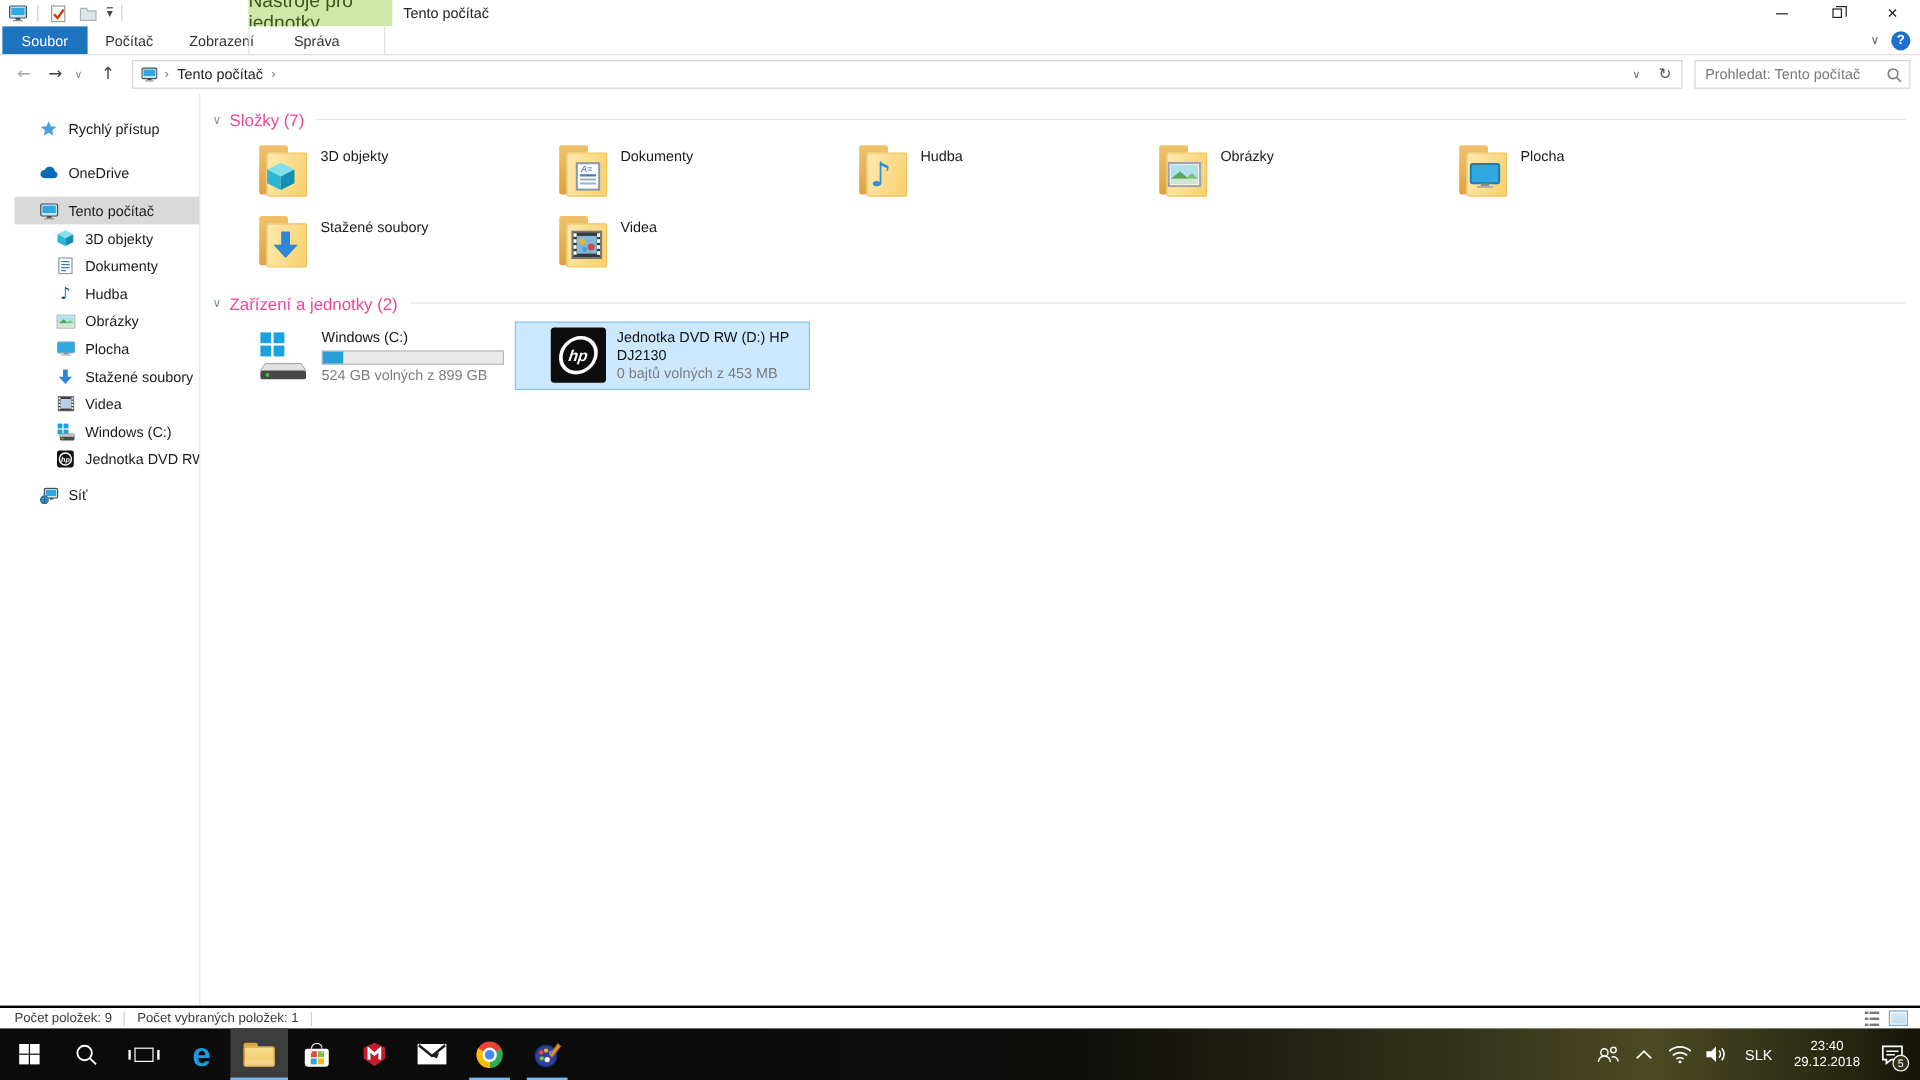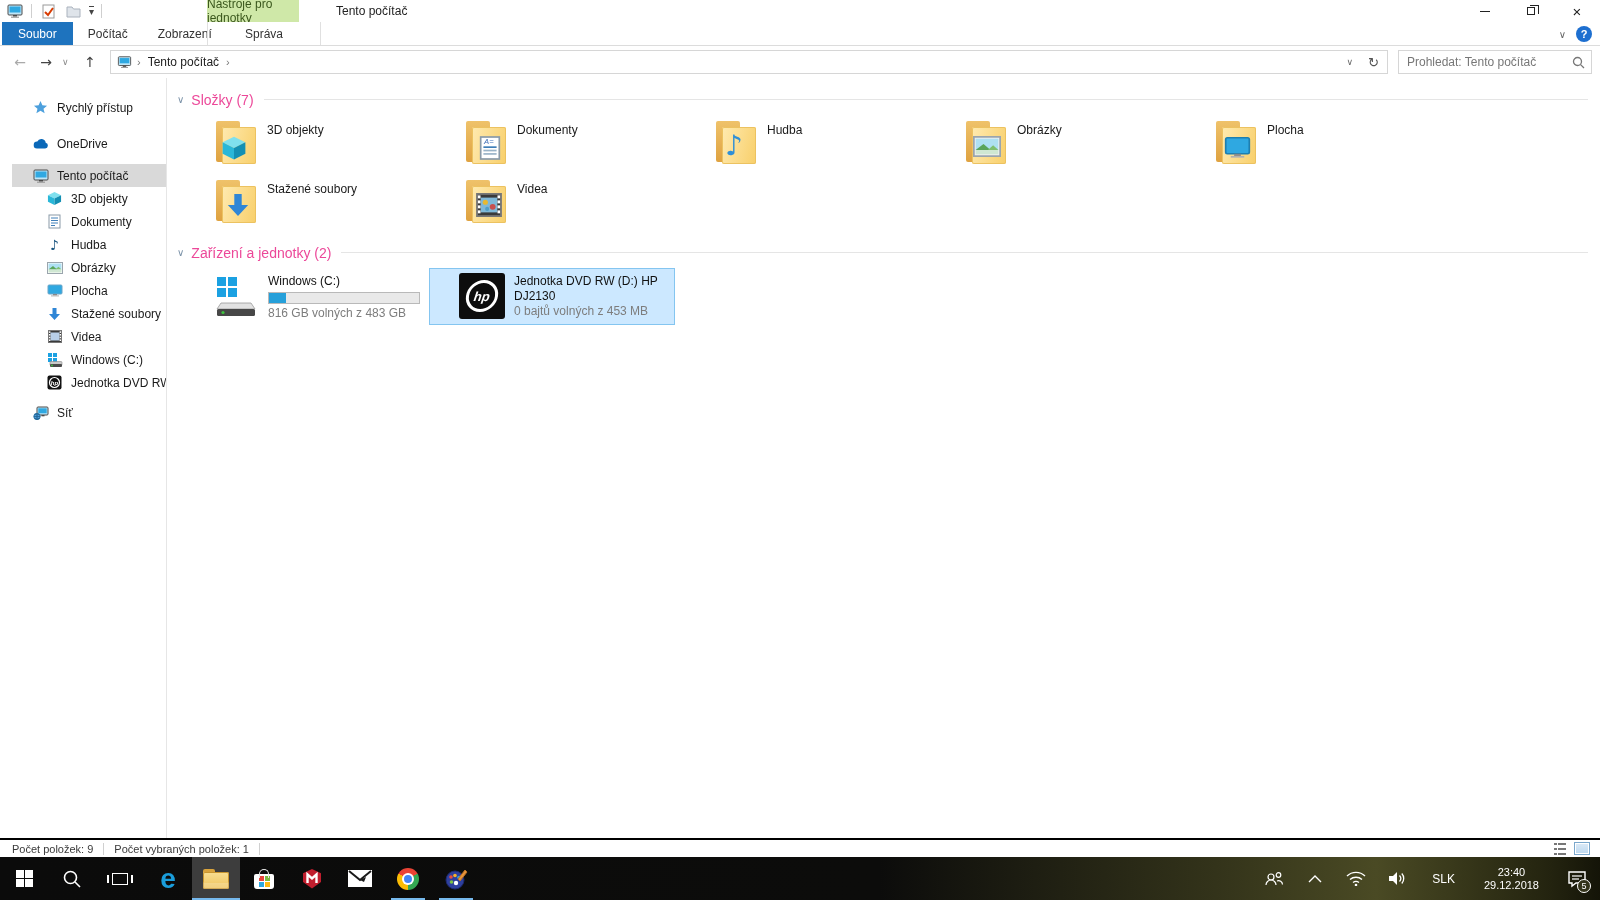--- a/index.html
+++ b/index.html
@@ -5,22 +5,22 @@
   * { margin:0; padding:0; box-sizing:border-box; }
   html,body { width:1600px; height:900px; overflow:hidden; font-family:"Liberation Sans",sans-serif; background:#fff; }
   .win { width:1600px; height:900px; display:flex; flex-direction:column; }
 
   
   .titlebar { height:22px; position:relative; background:#fff; flex:none; }
   .qat { position:absolute; left:6px; top:0; height:22px; display:flex; align-items:center; gap:7px; }
   .qat .sep { width:1px; height:14px; background:#cfcfcf; }
   .qat-btn { display:flex; align-items:center; justify-content:center; width:18px; height:18px; }
   .customize { font-size:10px; color:#444; border-top:1.5px solid #444; line-height:8px; padding-top:1px; }
-  .ctx-tab { position:absolute; left:207px; top:0; width:92px; height:22px; background:#cfe8a8; color:#3a571c;
-             font-size:12px; display:flex; align-items:center; justify-content:center; }
+  .ctx-tab { position:absolute; left:207px; top:0; width:120px; height:22px; background:#cfe8a8; color:#3a571c;
+             font-size:16px; display:flex; align-items:center; justify-content:center; }
   .win-title { position:absolute; left:336px; top:0; height:22px; line-height:22px; font-size:12px; color:#222; }
   .win-controls { position:absolute; right:0; top:0; height:22px; display:flex; }
   .wc { width:46px; height:22px; display:flex; align-items:center; justify-content:center; color:#222; }
   .wc-min i { display:block; width:10px; height:1px; background:#222; }
   .wc-restore i { display:block; width:8px; height:8px; border:1px solid #222; position:relative; background:#fff; }
   .wc-restore i:before { content:""; position:absolute; left:2px; top:-3px; width:8px; height:8px; border:1px solid #222; border-bottom:none; border-left:none; }
   .wc-close { font-size:15px; }
 
   
   .tabrow { height:24px; border-bottom:1px solid #dcdcdc; position:relative; display:flex; align-items:stretch; flex:none; background:#fff; }
@@ -39,21 +39,21 @@
   .nav-back { color:#aaa; }
   .nav-fwd  { color:#444; }
   .nav-chev { color:#888; font-size:9px; width:12px; }
   .nav-up   { color:#444; }
   .addr { flex:1; height:24px; border:1px solid #d6d6d6; display:flex; align-items:center; padding:0 4px 0 6px; gap:5px; margin-left:4px; }
   .addr .crumb-sep { color:#777; font-size:11px; }
   .addr .crumb { font-size:12px; color:#222; padding:0 2px; }
   .addr-spacer { flex:1; }
   .addr-chev { color:#666; font-size:9px; padding:0 6px; }
   .addr-refresh { color:#555; font-size:13px; padding:0 4px; font-family:"DejaVu Sans",sans-serif; }
-  .searchbox { width:194px; height:24px; border:1px solid #d6d6d6; display:flex; align-items:center; padding:0 6px 0 8px; margin-left:4px; }
+  .searchbox { width:180px; height:24px; border:1px solid #d6d6d6; display:flex; align-items:center; padding:0 6px 0 8px; margin-left:4px; }
   .searchbox .ph { flex:1; font-size:12px; color:#777; white-space:nowrap; overflow:hidden; }
 
   
   .content { flex:1; display:flex; min-height:0;padding-left:12px; }
   .sidebar { width:155px; border-right:1px solid #e6e6e6; padding-top:18px; flex:none; overflow:hidden; }
   .side-item { height:23px; display:flex; align-items:center; gap:8px; padding-left:20px; font-size:12px; color:#1a1a1a; white-space:nowrap; }
   .side-item.lvl1 { padding-left:34px; }
   .side-item.selected { background:#d9d9d9; }
   .side-gap-lg { height:13px; } .side-gap-md { height:9px; } .side-gap-sm { height:7px; }
   .sic { width:17px; height:17px; flex:none; display:flex; align-items:center; justify-content:center; }
@@ -116,21 +116,21 @@
   .mini-folder:after { content:""; position:absolute; left:0; top:3px; right:0; bottom:0; border-radius:2px;
                        background:linear-gradient(#f9df92,#eec35b); box-shadow:inset 0 -6px 0 #fff3, inset 0 0 0 1px #c9962f; }
   .bag { width:20px; height:15px; background:#fff; border-radius:2px 2px 3px 3px; position:relative; display:flex; align-items:center; justify-content:center; margin-top:5px; }
   .bag:before { content:""; position:absolute; top:-5px; width:8px; height:8px; border:1.5px solid #e8e8e8; border-bottom:none; border-radius:5px 5px 0 0; }
   .bag i { display:grid; grid-template-columns:5px 5px; grid-template-rows:5px 5px; gap:1px; }
   .bag i b:nth-child(1){background:#e8453c}.bag i b:nth-child(2){background:#7cbb42}.bag i b:nth-child(3){background:#2da7df}.bag i b:nth-child(4){background:#fdb813}
   .chrome { width:22px; height:22px; border-radius:50%;
             background:conic-gradient(from -60deg,#ea4335 0 120deg,#34a853 120deg 240deg,#fbbc05 240deg 360deg); position:relative; }
   .chrome:before { content:""; position:absolute; left:5px; top:5px; width:12px; height:12px; border-radius:50%; background:#fff; }
   .chrome:after { content:""; position:absolute; left:7px; top:7px; width:8px; height:8px; border-radius:50%; background:#4285f4; }
-  .tray { margin-left:auto; display:flex; align-items:center; gap:13px; padding-right:6px; }
+  .tray { margin-left:auto; display:flex; align-items:center; gap:2px; padding-right:6px; }
   .tray-ic { width:28px; height:43px; display:flex; align-items:center; justify-content:center; color:#fff; }
   .tray-lang { font-size:12px; color:#fff; padding:0 8px; }
   .tray-clock { color:#fff; font-size:11px; text-align:center; line-height:13px; padding:0 8px; }
   .tray-ac { position:relative; width:34px; height:43px; display:flex; align-items:center; justify-content:center; }
   .ac-badge { position:absolute; right:3px; bottom:7px; width:14px; height:14px; border-radius:50%; background:#33331a;
               border:1px solid #fff; color:#fff; font-size:9px; display:flex; align-items:center; justify-content:center; }
 </style>
 </head>
 <body>
 
@@ -467,21 +467,21 @@
                 <path d="M8 30 h30 l4 6 H4 z" fill="#e2e2e2" stroke="#9a9a9a" stroke-width=".8"></path>
                 <rect x="4" y="36" width="38" height="7" rx="1.5" fill="#474747"></rect>
                 <circle cx="10" cy="39.5" r="1.6" fill="#3ec43e"></circle>
               </svg>
           </span>
           <div class="dev-info">
             <div class="dev-name">Windows (C:)</div>
             <div class="dev-bar">
                 <div class="dev-fill" style="width: 11%;"></div>
               </div>
-            <div class="dev-free">816 GB volných z 483 GB</div>
+            <div class="dev-free">524 GB volných z 899 GB</div>
           </div>
         </div>
         <div class="dev-tile selected">
           <span class="dev-ic">
             <span class="hp-logo">
                 <span class="hp-ring">hp</span>
               </span>
           </span>
           <div class="dev-info">
             <div class="dev-name">Jednotka DVD RW (D:) HP DJ2130</div>

